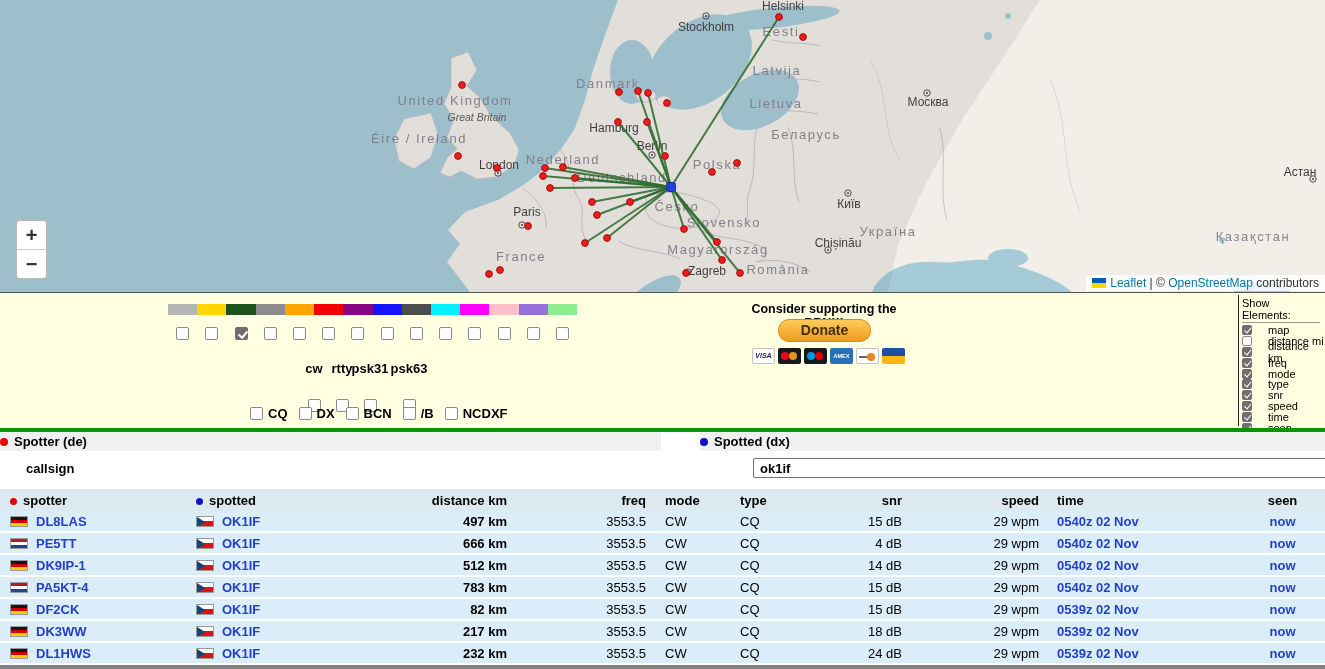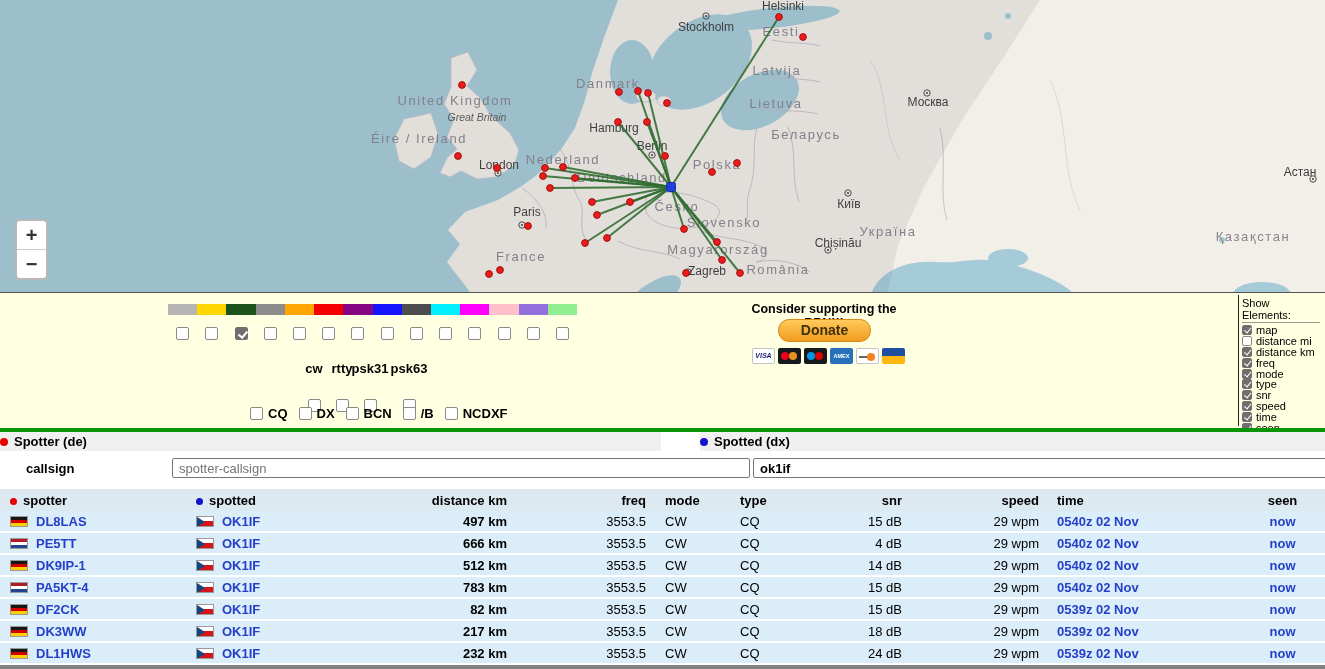--- a/index.html
+++ b/index.html
@@ -83,21 +83,21 @@
   #spotters-row{position:absolute;left:1023px;top:341px;display:flex;align-items:center;gap:6px}
   #adv-btn{border:1px solid #999;border-radius:3px;background:linear-gradient(#fdfdfd,#e2e2e2);
            font-size:14px;padding:1px 10px;height:21px;cursor:pointer;font-family:"Liberation Sans",sans-serif}
   #cwspeed-row{position:absolute;left:1046px;top:371px;display:flex;align-items:center;gap:7px;font-size:13px}
   .all-input{width:22px;height:15px;border:1px solid #9a9a9a;border-radius:2px;text-align:center;
              font-size:11.5px;color:#909090;font-family:"Liberation Sans",sans-serif;padding:0}
 
   #showel{position:absolute;left:1238px;top:2px;width:87px;height:131px;border-left:1px solid #222;
           padding:2px 0 0 3px;box-sizing:border-box;font-size:11px}
   #showel .title{border-bottom:1px solid #999;padding-bottom:1px;margin-bottom:2px;width:78px}
-  .sel-item{display:flex;align-items:center;height:10.8px;gap:4px}
+  .sel-item{display:flex;align-items:center;height:10.8px;gap:16px}
 
   
   #green-sep{position:absolute;left:0;top:428px;width:1325px;height:4px;background:#079507}
   #dedx{position:absolute;left:0;top:432px;width:1325px;height:19px;background:#fff}
   .dedx-half{position:absolute;top:0;height:19px;background:#f0f0f0;font-weight:bold;
              font-size:13px;line-height:19px}
   .dot{display:inline-block;width:8px;height:8px;border-radius:50%;margin-right:6px;vertical-align:0}
   .dot-sm{display:inline-block;width:7px;height:7px;border-radius:50%;margin-right:6px;vertical-align:0}
   .dot-red{background:#e60000}
   .dot-blue{background:#1212cc}
@@ -315,20 +315,21 @@
       <g id="g-marker">
           <rect x="666.5" y="182.5" width="9" height="9" rx="2" fill="#2040e0" stroke="#15309a" stroke-width="1"></rect>
         </g>
     </svg>
 
     <div id="zoomctl">
       <div class="zbtn">+</div>
       <div class="zbtn">−</div>
     </div>
 
+    <div id="attrib"><span class="ua-flag"></span><span class="alink">Leaflet</span><span> | © </span><span class="alink">OpenStreetMap</span><span> contributors</span></div>
   </div>
 
   <div id="controls">
 
     <div id="bands">
       <div class="band-colors" id="band-colors">
           <div class="band-cell" style="background: rgb(181, 181, 181);"></div>
           <div class="band-cell" style="background: rgb(255, 215, 0);"></div>
           <div class="band-cell" style="background: rgb(28, 83, 28);"></div>
           <div class="band-cell" style="background: rgb(140, 140, 140);"></div>
@@ -475,21 +476,20 @@
 
   <div id="green-sep"></div>
 
   <div id="dedx">
     <div class="dedx-half" style="left:0;width:661px"><span class="dot dot-red"></span><span>Spotter (de)</span></div>
     <div class="dedx-half" style="left:700px;width:662px"><span class="dot dot-blue"></span><span>Spotted (dx)</span></div>
   </div>
 
   <div id="csrow">
     <div id="cs-label">callsign</div>
-    <input class="cs-input" id="cs-spotter" placeholder="spotter-callsign" style="">
     <input class="cs-input" id="cs-spotted" value="ok1if" style="">
   </div>
 
   <table id="spots">
     <colgroup>
       <col style="width:190px">
         <col style="width:170px">
         <col style="width:155px">
         <col style="width:135px">
       <col style="width:85px">

